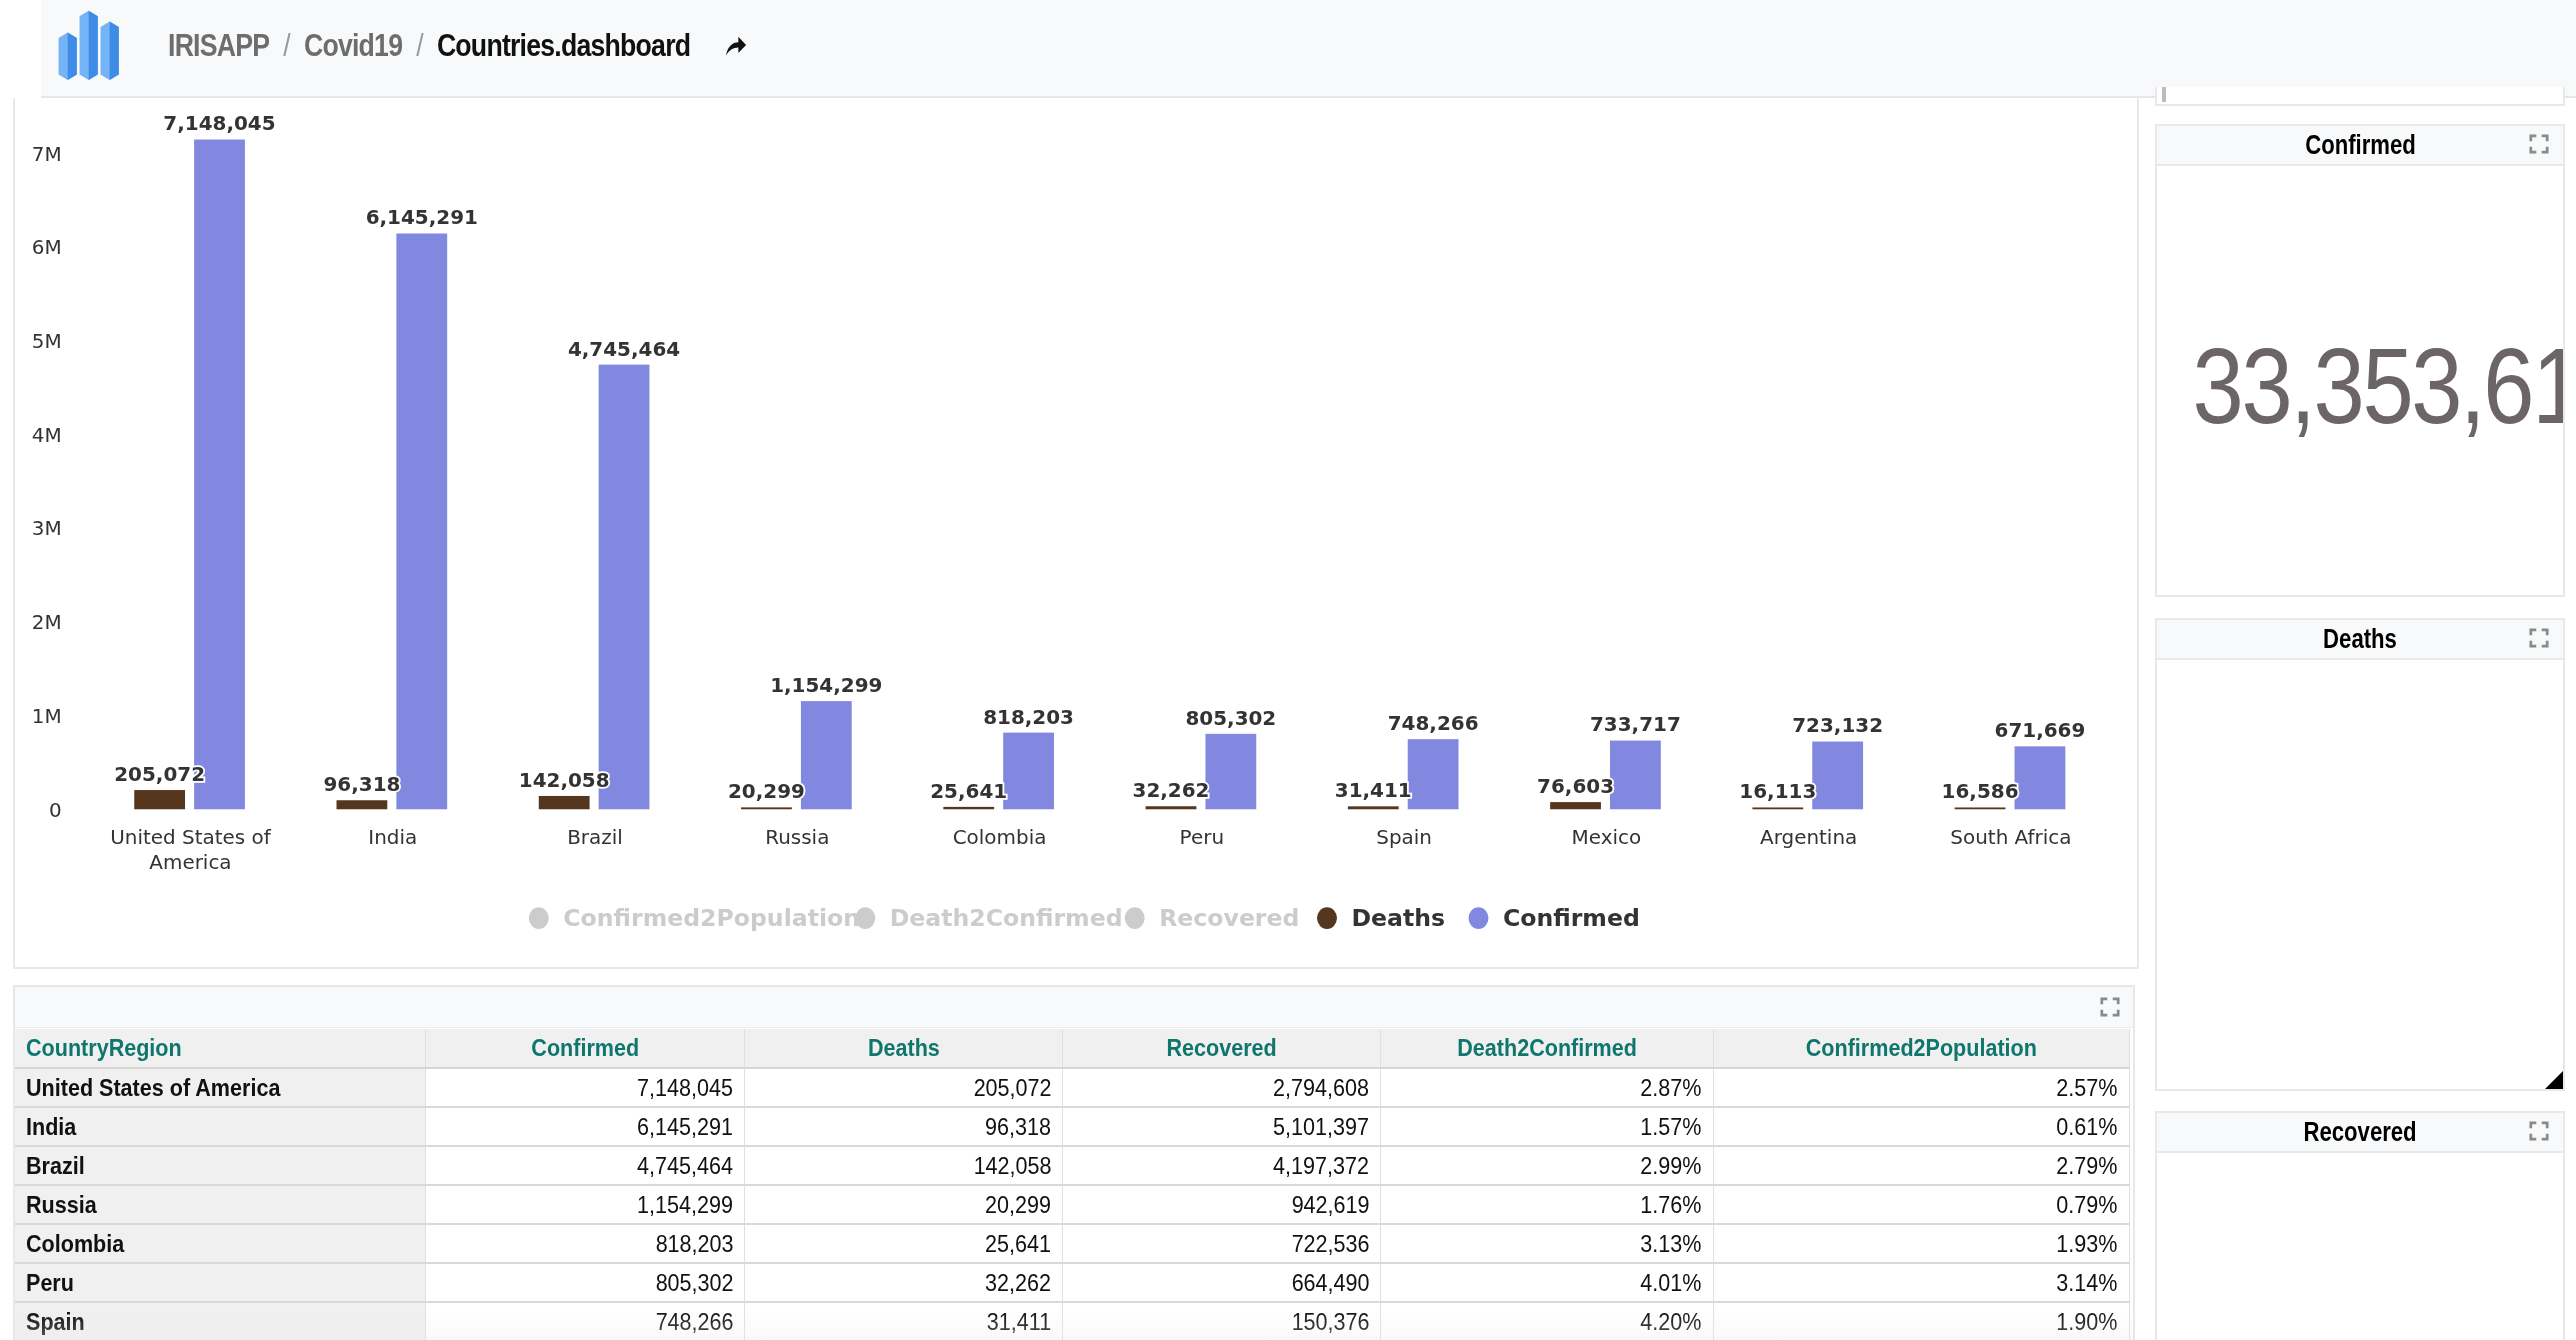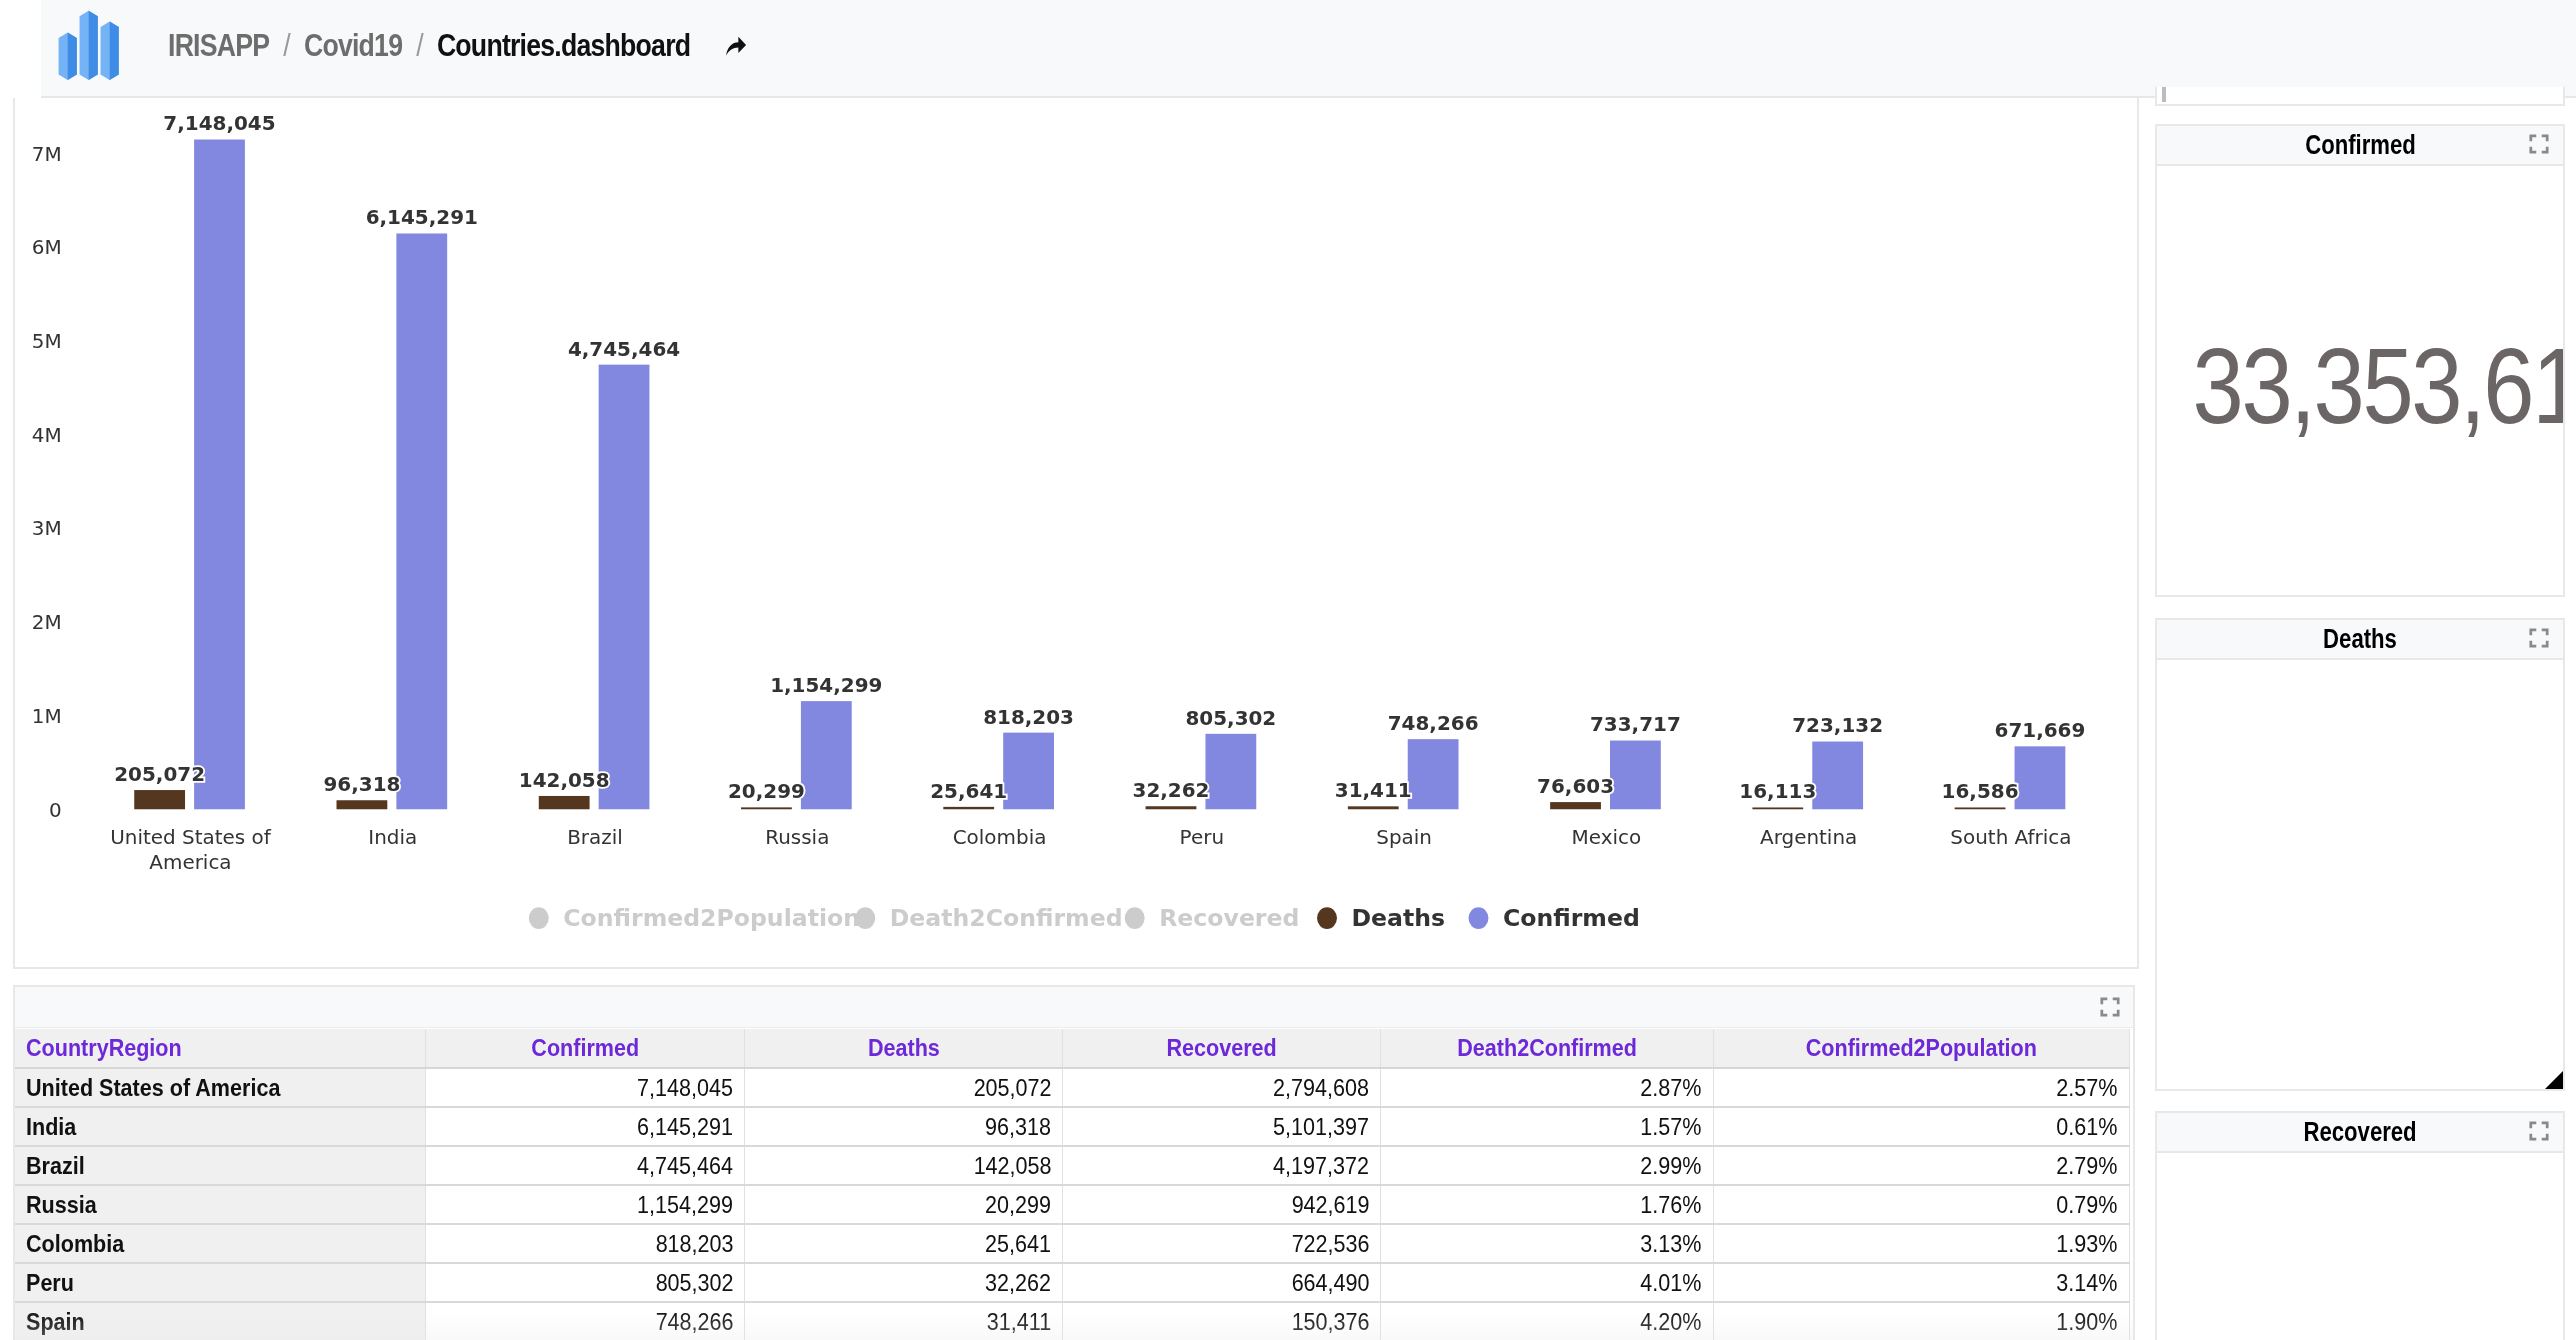--- a/index.html
+++ b/index.html
@@ -16,21 +16,21 @@
   
   .panel { border:2.7px solid #e8e8e8; background:#fff; box-sizing:border-box; }
   #chart-panel { left:12.7px; top:98px; width:2126px; height:871px; border-top:none; }
   #chart-svg { left:0; top:0; width:2576px; height:1341px; pointer-events:none; }
   #chart-svg * { pointer-events:auto; }
   #table-panel { left:12.7px; top:985px; width:2122px; height:381px; }
   #table-bar { left:0; top:0; width:100%; height:40px; background:#f8f9fa; border-bottom:1.8px solid #ececec; }
   .expand-icon { width:20px; height:20px; }
   #table-expand { right:12.7px; top:10px; }
   table#data-table { position:absolute; left:0; top:42px; border-collapse:collapse; table-layout:fixed; width:2115px; font-family:"Liberation Sans", sans-serif; font-size:24.5px; }
-  #data-table th { background:#f0f0f0; height:38px; font-weight:bold; color:#6d28d9; border-right:1.8px solid #e0e0e0; border-bottom:2.7px solid #d6d6d6; text-align:center; padding:0 9px; transform-origin:center; }
+  #data-table th { background:#f0f0f0; height:38px; font-weight:bold; color:#0f766e; border-right:1.8px solid #e0e0e0; border-bottom:2.7px solid #d6d6d6; text-align:center; padding:0 9px; transform-origin:center; }
   #data-table th.first { text-align:left; padding-left:11px; }
   #data-table td { height:37px; border-bottom:2.7px solid #d9d9d9; border-right:1.8px solid #e0e0e0; text-align:right; padding:0 11px; color:#111; }
   #data-table td.country { background:#f0f0f0; text-align:left; font-weight:bold; }
   .narrow { display:inline-block; transform:scaleX(0.88); }
   #data-table td .narrow { transform-origin:right center; }
   #data-table td.country .narrow, #data-table th.first .narrow { transform-origin:left center; }
   #data-table th .narrow { transform-origin:center; }
   #table-fade { left:0; bottom:0; width:100%; height:54px; background:linear-gradient(to bottom, rgba(255,255,255,0), rgba(235,235,235,0.55)); pointer-events:none; }
   
   #top-partial { left:2155px; top:87px; width:410px; height:19px; border:2.7px solid #e8e8e8; border-top:none; box-sizing:border-box; background:#fff; }

